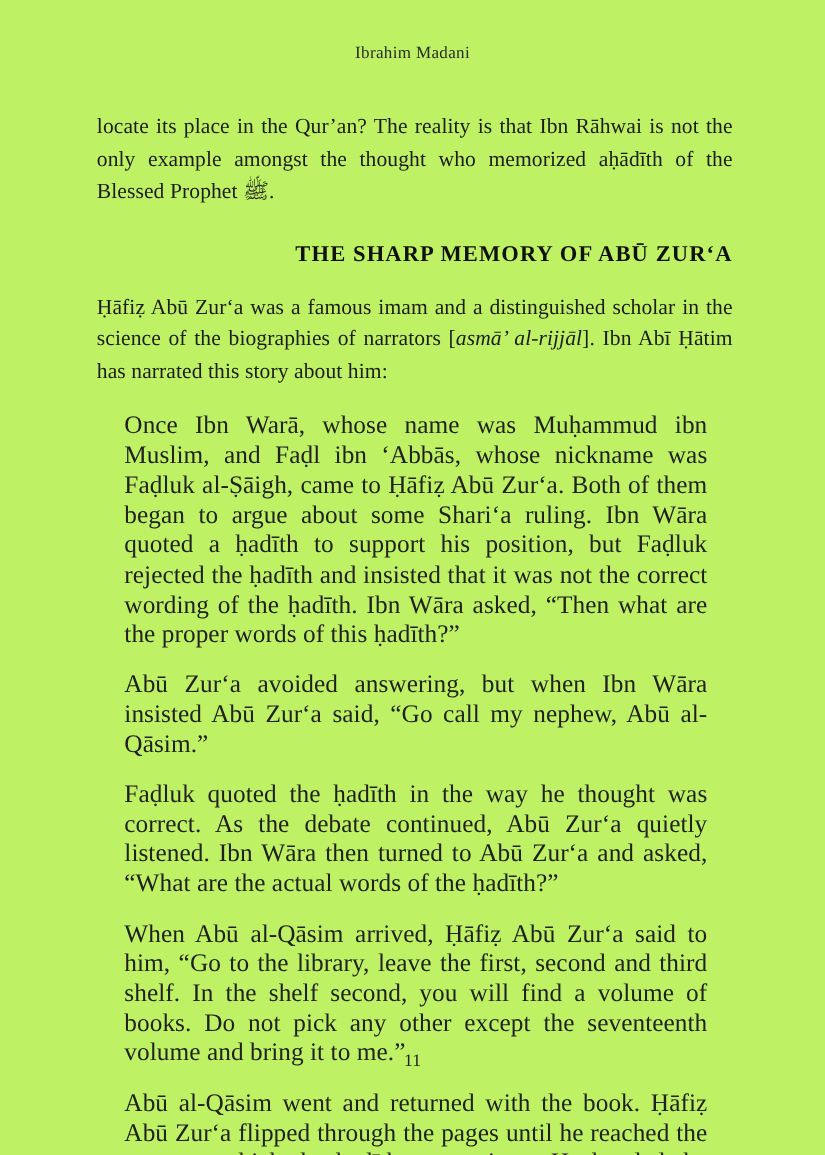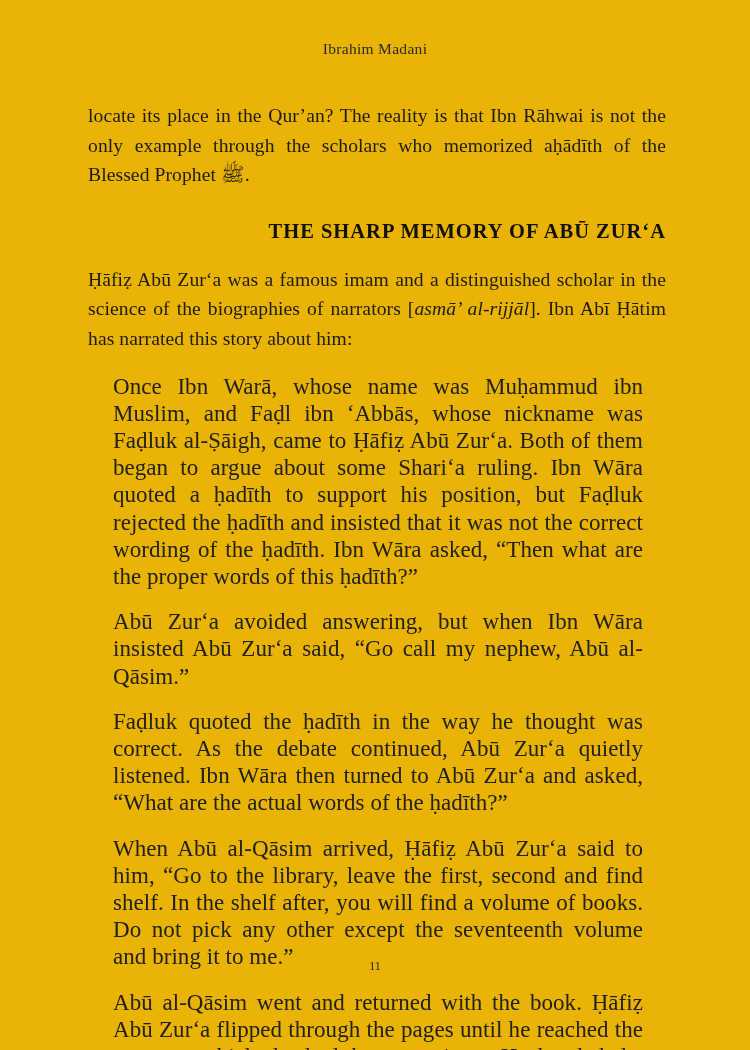--- a/index.html
+++ b/index.html
@@ -14,21 +14,21 @@
     position: relative;
     overflow: hidden;
     font-family: "Liberation Serif", "DejaVu Serif", serif;
     color: #1a1a1a;
     -webkit-font-smoothing: antialiased;
   }
 
   .page {
     position: absolute;
     inset: 0;
-    background: #eab308;
+    background: #bef264;
   }
 
   
   .running-header {
     position: absolute;
     top: 40px;
     left: 0;
     right: 0;
     text-align: center;
     font-size: 15.5px;
@@ -98,44 +98,44 @@
     font-style: italic;
   }
 
   
   .folio {
     position: absolute;
     bottom: 76px;
     left: 0;
     right: 0;
     text-align: center;
-    font-size: 12px;
+    font-size: 16px;
     color: #232323;
   }
 </style>
 </head>
 <body>
 
 <div class="page">
 
   <div class="running-header">Ibrahim Madani</div>
 
   <div class="content">
 
-    <p class="body-para">locate its place in the Qur’an? The reality is that Ibn Rāhwai is not the only example through the scholars who memorized aḥādīth of the Blessed Prophet ﷺ.</p>
+    <p class="body-para">locate its place in the Qur’an? The reality is that Ibn Rāhwai is not the only example amongst the thought who memorized aḥādīth of the Blessed Prophet ﷺ.</p>
 
     <h2 class="section-heading">THE SHARP MEMORY OF ABŪ ZURʻA</h2>
 
     <p class="body-para second"><span>Ḥāfiẓ Abū Zurʻa was a famous imam and a distinguished scholar in the science of the biographies of narrators [</span><i class="italic">asmā’ al-rijjāl</i><span>]. Ibn Abī Ḥātim has narrated this story about him:</span></p>
 
     <div class="quote-block">
       <p class="quote-para">Once Ibn Warā, whose name was Muḥammud ibn Muslim, and Faḍl ibn ʻAbbās, whose nickname was Faḍluk al-Ṣāigh, came to Ḥāfiẓ Abū Zurʻa. Both of them began to argue about some Shariʻa ruling. Ibn Wāra quoted a ḥadīth to support his position, but Faḍluk rejected the ḥadīth and insisted that it was not the correct wording of the ḥadīth. Ibn Wāra asked, “Then what are the proper words of this ḥadīth?”</p>
       <p class="quote-para">Abū Zurʻa avoided answering, but when Ibn Wāra insisted Abū Zurʻa said, “Go call my nephew, Abū al-Qāsim.”</p>
       <p class="quote-para">Faḍluk quoted the ḥadīth in the way he thought was correct. As the debate continued, Abū Zurʻa quietly listened. Ibn Wāra then turned to Abū Zurʻa and asked, “What are the actual words of the ḥadīth?”</p>
-      <p class="quote-para">When Abū al-Qāsim arrived, Ḥāfiẓ Abū Zurʻa said to him, “Go to the library, leave the first, second and find shelf. In the shelf after, you will find a volume of books. Do not pick any other except the seventeenth volume and bring it to me.”</p>
+      <p class="quote-para">When Abū al-Qāsim arrived, Ḥāfiẓ Abū Zurʻa said to him, “Go to the library, leave the first, second and third shelf. In the shelf second, you will find a volume of books. Do not pick any other except the seventeenth volume and bring it to me.”</p>
       <p class="quote-para">Abū al-Qāsim went and returned with the book. Ḥāfiẓ Abū Zurʻa flipped through the pages until he reached the page on which the ḥadīth was written. He handed the open book over to Ibn Wāra. Ibn Wāra read through the ḥadīth and then acknowledged his mistake.</p>
     </div>
 
   </div>
 
   <div class="folio">11</div>
 
 </div>
 
 </body></html>

